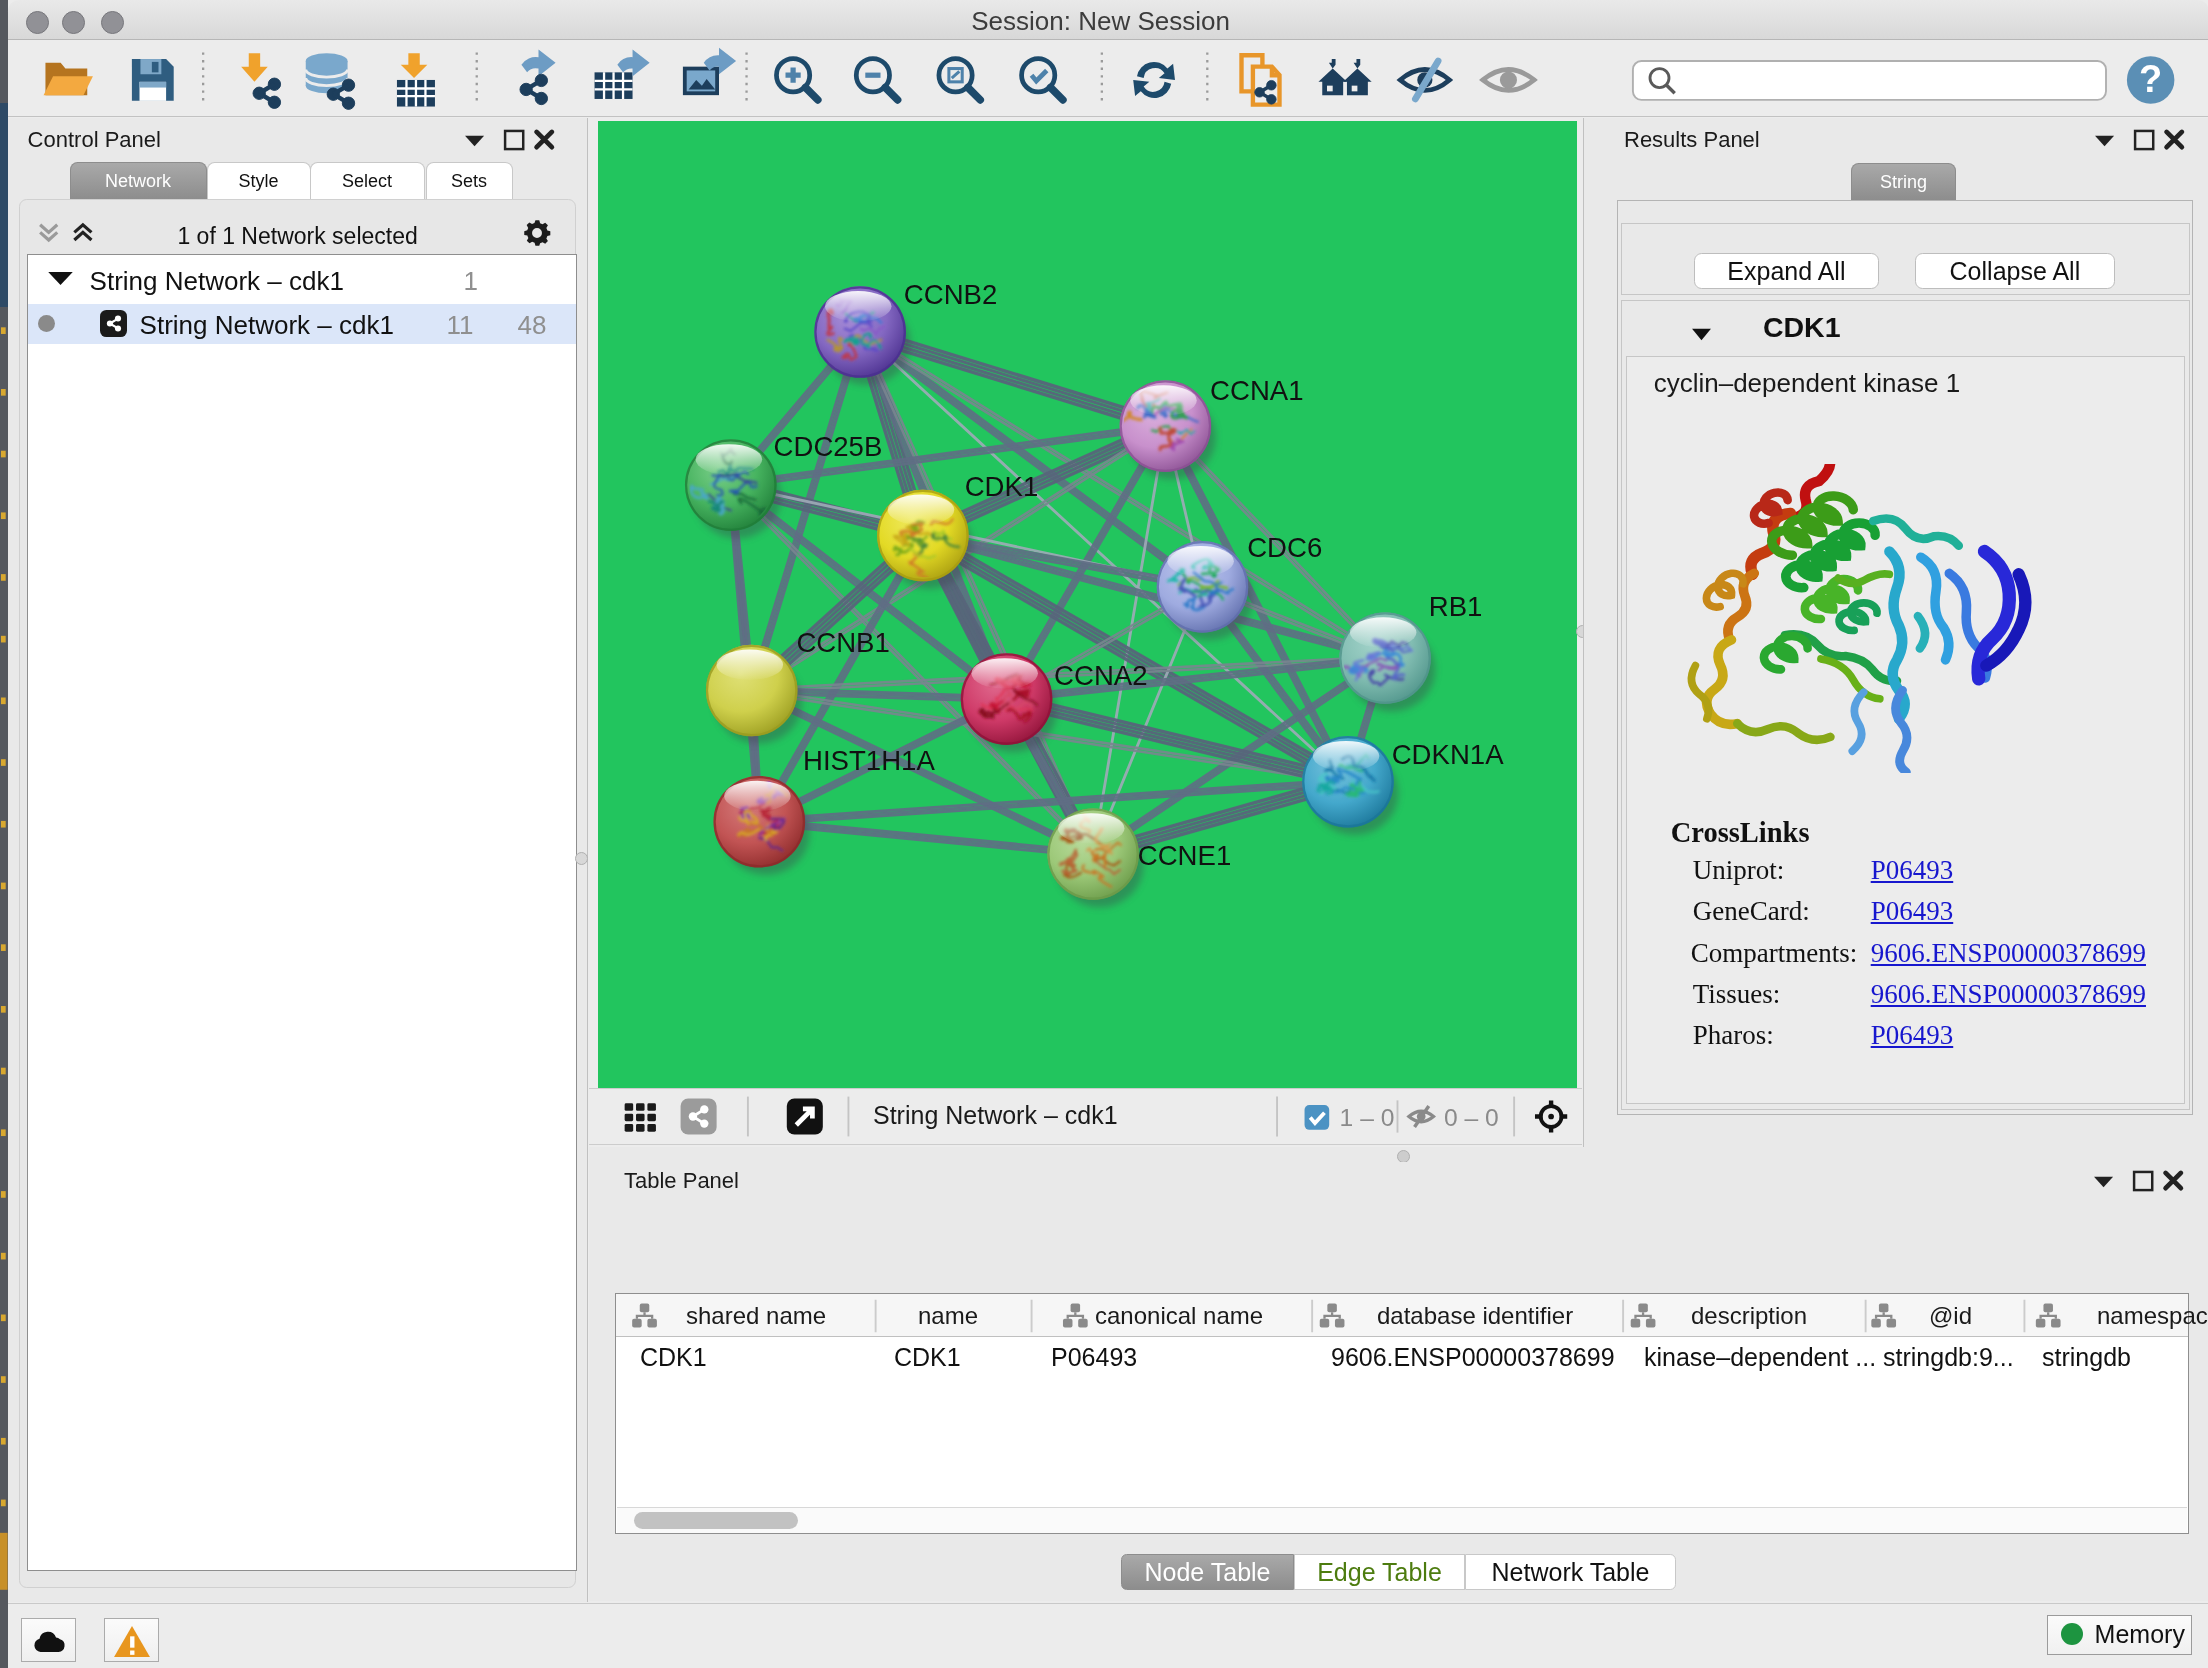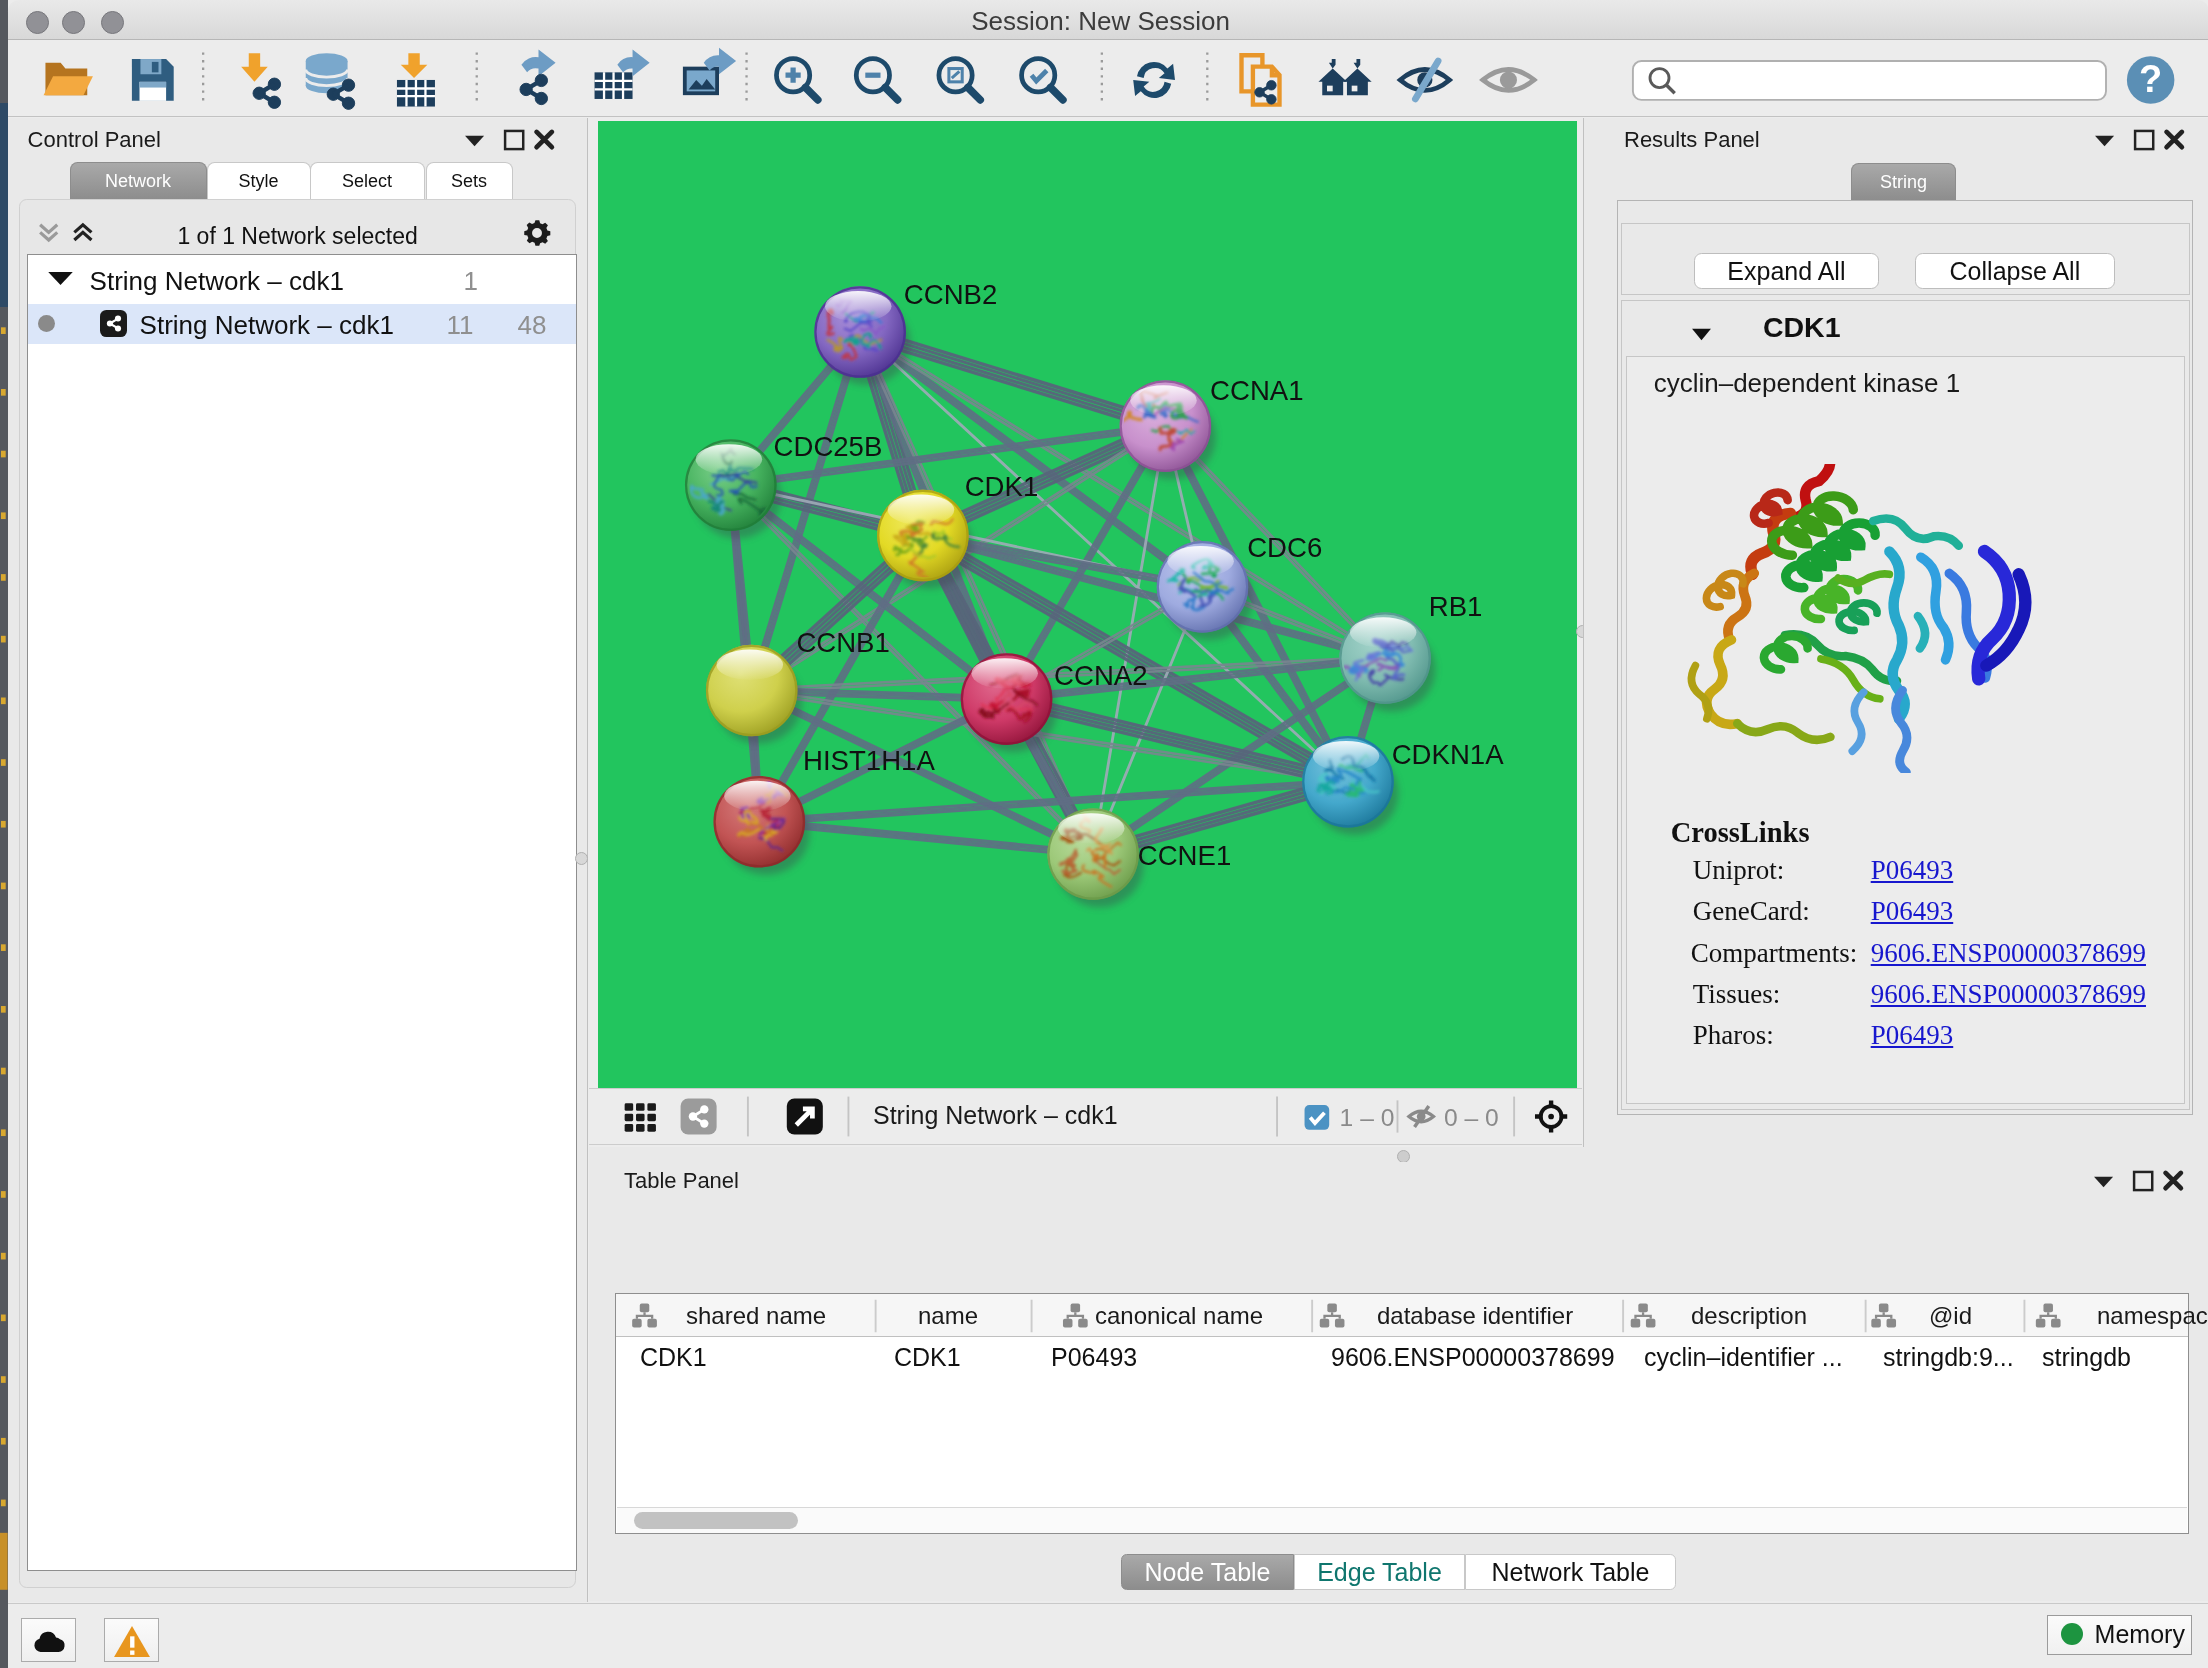--- a/index.html
+++ b/index.html
@@ -905,30 +905,30 @@
     <div class="abs" style="left:302px;top:7.6px;color:#1a1a1a;">name</div>
     <div class="abs" style="left:479px;top:7.6px;color:#1a1a1a;">canonical name</div>
     <div class="abs" style="left:761px;top:7.6px;color:#1a1a1a;">database identifier</div>
     <div class="abs" style="left:1075px;top:7.6px;color:#1a1a1a;">description</div>
     <div class="abs" style="left:1313px;top:7.6px;color:#1a1a1a;">@id</div>
     <div class="abs" style="left:1481px;top:7.6px;color:#1a1a1a;">namespac</div>
     <div class="abs" style="left:24px;top:49px;color:#111;font-size:25px;">CDK1</div>
     <div class="abs" style="left:278px;top:49px;color:#111;font-size:25px;">CDK1</div>
     <div class="abs" style="left:435px;top:49px;color:#111;font-size:25px;">P06493</div>
     <div class="abs" style="left:715px;top:49px;color:#111;font-size:25px;">9606.ENSP00000378699</div>
-    <div class="abs" style="left:1028px;top:49px;color:#111;font-size:25px;">cyclin–identifier ...</div>
+    <div class="abs" style="left:1028px;top:49px;color:#111;font-size:25px;">kinase–dependent ...</div>
     <div class="abs" style="left:1267px;top:49px;color:#111;font-size:25px;">stringdb:9...</div>
     <div class="abs" style="left:1426px;top:49px;color:#111;font-size:25px;">stringdb</div>
     <div class="abs" style="left:1px;top:213px;width:1570px;height:26px;background:#fafafa;border-top:1px solid #d8d8d8;">
       <div class="abs" style="left:17px;top:3.8px;width:164px;height:17px;background:#c2c2c2;border-radius:8.6px;"></div>
     </div>
   </div>
 
   <div class="abs" style="left:532px;top:392px;width:173px;height:36px;background:linear-gradient(#a9a9a9,#8d8d8d);border:1px solid #8d8d8d;border-radius:5.7px 0 0 5.7px;color:#fff;font-size:25px;text-align:center;line-height:34px;">Node Table</div>
-  <div class="abs" style="left:705px;top:392px;width:171px;height:36px;background:#fff;border:1px solid #c8c8c8;color:#0f766e;font-size:25px;text-align:center;line-height:34px;">Edge Table</div>
+  <div class="abs" style="left:705px;top:392px;width:171px;height:36px;background:#fff;border:1px solid #c8c8c8;color:#4d7c0f;font-size:25px;text-align:center;line-height:34px;">Edge Table</div>
   <div class="abs" style="left:876px;top:392px;width:211px;height:36px;background:#fff;border:1px solid #c8c8c8;border-radius:0 5.7px 5.7px 0;color:#111;font-size:25px;text-align:center;line-height:34px;">Network Table</div>
 </div>
 
 <div class="abs" id="statusbar" style="left:7.6px;top:1603px;width:2201px;height:66px;background:#ececec;border-top:1px solid #c9c9c9;">
   <div class="abs" style="left:13.3px;top:14.3px;width:55px;height:44px;background:linear-gradient(#fbfbfb,#efefef);border:1px solid #ababab;">
     <svg class="abs" style="left:9.5px;top:9.5px;" width="36" height="25" viewBox="0 0 38 26">
       <path fill="#111" d="M10 24 a7 7 0 0 1 -1 -13.8 a9 9 0 0 1 17.4 -1.4 a6.5 6.5 0 0 1 4.2 1.9 a6.8 6.8 0 0 1 -1.6 13.3 z"></path>
     </svg>
   </div>
   <div class="abs" style="left:96px;top:14.3px;width:55px;height:44px;background:linear-gradient(#fbfbfb,#efefef);border:1px solid #ababab;">

